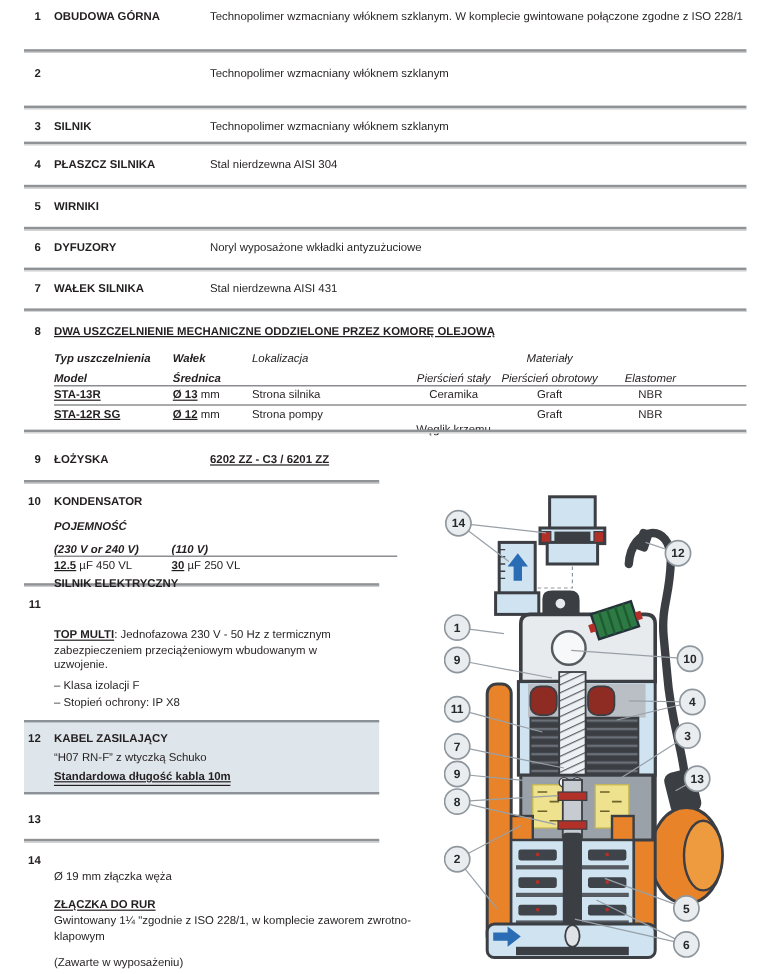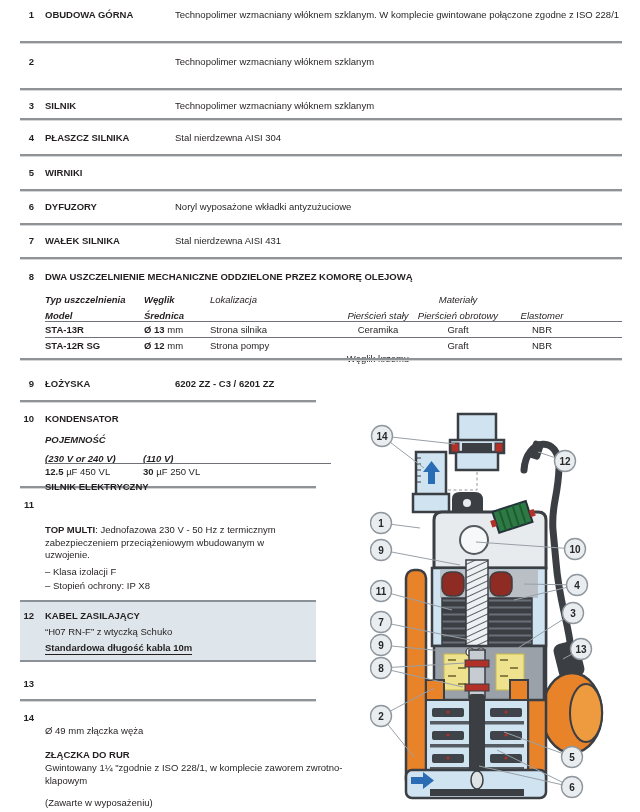--- a/index.html
+++ b/index.html
@@ -9,21 +9,21 @@
   .lbl{position:absolute;left:45px;width:126px;font-weight:bold;font-size:9.5px;line-height:12.5px;}
   .desc{position:absolute;left:175px;width:447px;font-size:9.5px;line-height:12.5px;}
   .desc.j{text-align:justify;}
   .hr{position:absolute;left:20px;width:602px;height:2px;background:#909396;border-bottom:1px solid #d4d5d6;}
   .hr.short{width:296px;}
   .thin{position:absolute;height:1px;background:#6f7276;}
   .bi{font-style:italic;font-weight:bold;}
   .it{font-style:italic;}
   .sm{font-size:7.5px;}
   .abs{position:absolute;font-size:9.5px;line-height:12.5px;}
-  .b{font-weight:bold;}
+  .b{font-weight:bold;text-decoration:underline;}
   .ctr{text-align:center;}
   .box12{position:absolute;left:20px;top:600px;width:296px;height:62px;background:#dfe6eb;border-top:2px solid #8b9197;border-bottom:2px solid #8b9197;box-sizing:border-box;}
   .ul{border-bottom:1.2px solid #231f20;padding-bottom:0.5px;}
   #pump-svg{position:absolute;left:370px;top:388px;}
 </style>
 </head>
 <body>
 
 <div class="page">
 
@@ -57,21 +57,21 @@
 
   <div class="num" style="top:235px">7</div>
   <div class="lbl" style="top:235px">WAŁEK SILNIKA</div>
   <div class="desc" style="top:235px">Stal nierdzewna AISI 431</div>
   <div class="hr" style="top:257px"></div>
 
   <div class="num" style="top:271px">8</div>
   <div class="abs b" style="top:271px;left:45px;width:560px">DWA USZCZELNIENIE MECHANICZNE ODDZIELONE PRZEZ KOMORĘ OLEJOWĄ</div>
 
   <div class="abs bi" style="top:294px;left:45px">Typ uszczelnienia</div>
-  <div class="abs bi" style="top:294px;left:144px">Węglik</div>
+  <div class="abs bi" style="top:294px;left:144px">Wałek</div>
   <div class="abs it" style="top:294px;left:210px">Lokalizacja</div>
   <div class="abs it ctr" style="top:294px;left:380px;width:156px">Materiały</div>
 
   <div class="abs bi sm" style="top:310px;left:45px">Model</div>
   <div class="abs bi sm" style="top:310px;left:144px">Średnica</div>
   <div class="abs it sm ctr" style="top:310px;left:330px;width:96px">Pierścień stały</div>
   <div class="abs it sm ctr" style="top:310px;left:406px;width:104px">Pierścień obrotowy</div>
   <div class="abs it sm ctr" style="top:310px;left:494px;width:96px">Elastomer</div>
 
   <div class="thin" style="top:321px;left:45px;width:577px"></div>
@@ -118,21 +118,21 @@
   <div class="box12"></div>
   <div class="num" style="top:610px">12</div>
   <div class="lbl" style="top:610px;width:200px">KABEL ZASILAJĄCY</div>
   <div class="abs" style="top:626px;left:45px">“H07 RN-F” z wtyczką Schuko</div>
   <div class="abs b" style="top:642px;left:45px"><span class="ul">Standardowa długość kabla 10m</span></div>
 
   <div class="num" style="top:678px">13</div>
   <div class="hr short" style="top:699px"></div>
 
   <div class="num" style="top:712px">14</div>
-  <div class="abs" style="top:725px;left:45px">Ø 49 mm złączka węża</div>
+  <div class="abs" style="top:725px;left:45px">Ø 19 mm złączka węża</div>
   <div class="abs b" style="top:749px;left:45px">ZŁĄCZKA DO RUR</div>
   <div class="abs" style="top:762px;left:45px;width:300px">Gwintowany 1¼ "zgodnie z ISO 228/1, w komplecie zaworem zwrotno-klapowym</div>
   <div class="abs" style="top:797px;left:45px">(Zawarte w wyposażeniu)</div>
 
   <svg id="pump-svg" width="270" height="424" viewBox="370 388 270 424">
     <defs>
       <pattern id="hatch" width="6" height="6" patternTransform="rotate(65)" patternUnits="userSpaceOnUse">
         <rect width="6" height="6" fill="#eef1f3"></rect>
           <line x1="0" y1="0" x2="0" y2="6" stroke="#5a6066" stroke-width="2"></line>
       </pattern>

